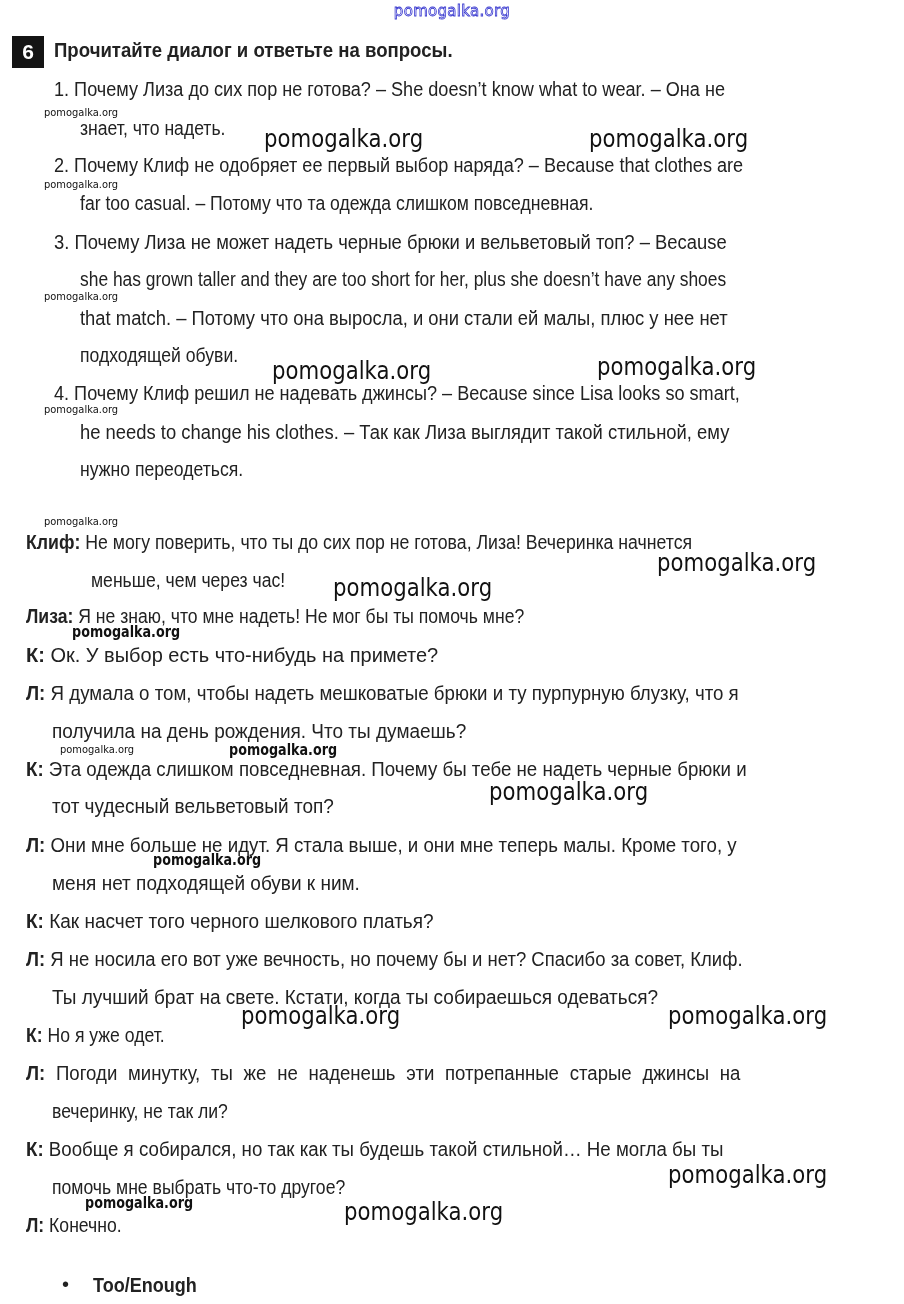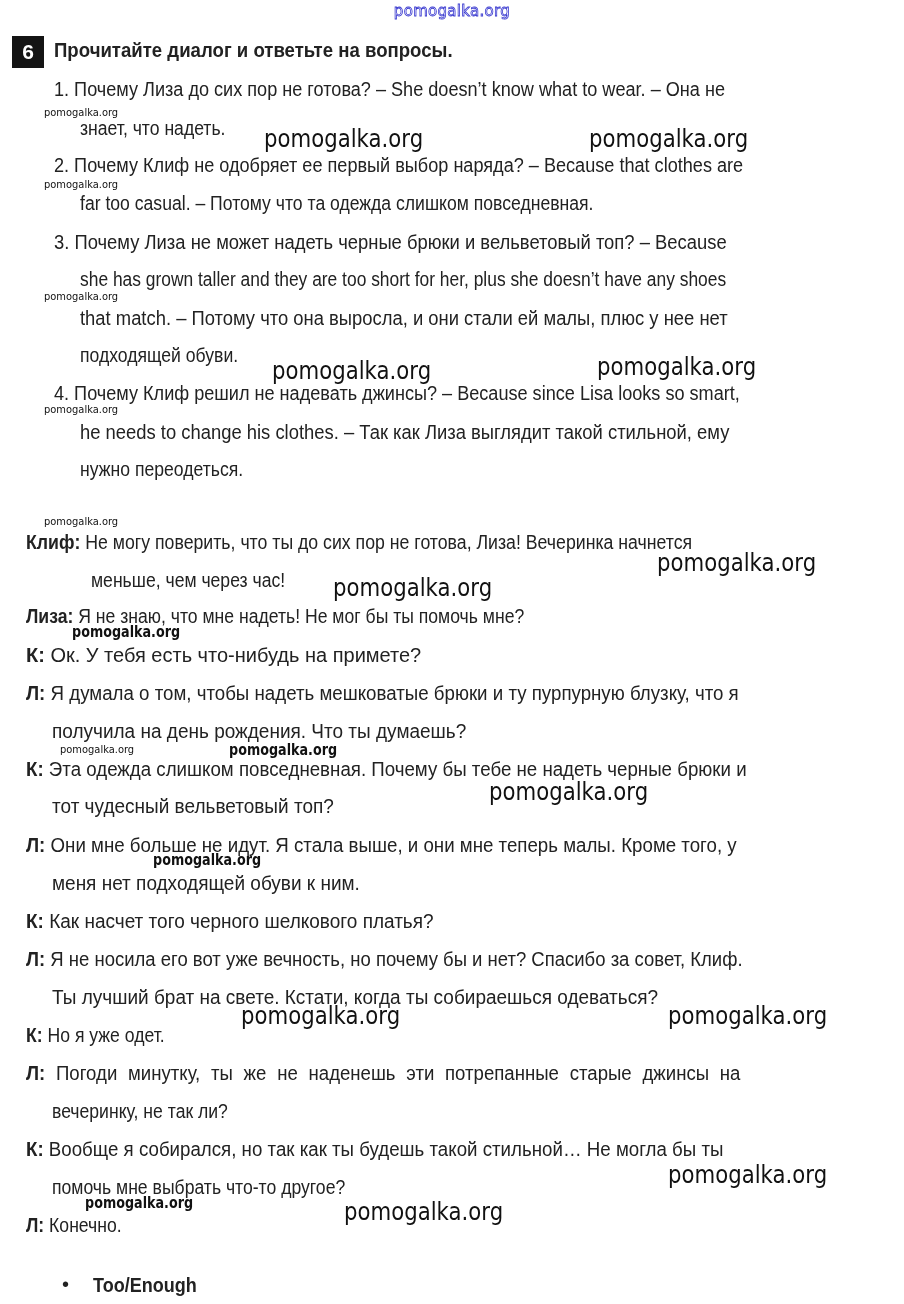--- a/index.html
+++ b/index.html
@@ -57,21 +57,21 @@
   <div class="abs line dline" style="left:26px;top:531px;transform:scaleX(0.885);">
     <span class="sp">Клиф:</span><span> Не могу поверить, что ты до сих пор не готова, Лиза! Вечеринка начнется</span>
   </div>
   <div class="abs line dline" style="left:91px;top:569px;">меньше, чем через час!</div>
 
   <div class="abs line dline" style="left:26px;top:605px;">
     <span class="sp">Лиза:</span><span> Я не знаю, что мне надеть! Не мог бы ты помочь мне?</span>
   </div>
 
   <div class="abs line dline" style="left:26px;top:644px;transform:scaleX(1.0);">
-    <span class="sp">К:</span><span> Ок. У тебя есть что-нибудь на примете?</span>
+    <span class="sp">К:</span><span> Ок. У выбор есть что-нибудь на примете?</span>
   </div>
 
   <div class="abs line dline" style="left:26px;top:682px;transform:scaleX(0.935);">
     <span class="sp">Л:</span><span> Я думала о том, чтобы надеть мешковатые брюки и ту пурпурную блузку, что я</span>
   </div>
   <div class="abs line dline" style="left:52px;top:720px;transform:scaleX(0.95);">получила на день рождения. Что ты думаешь?</div>
 
   <div class="abs line dline" style="left:26px;top:758px;transform:scaleX(0.935);">
     <span class="sp">К:</span><span> Эта одежда слишком повседневная. Почему бы тебе не надеть черные брюки и</span>
   </div>

